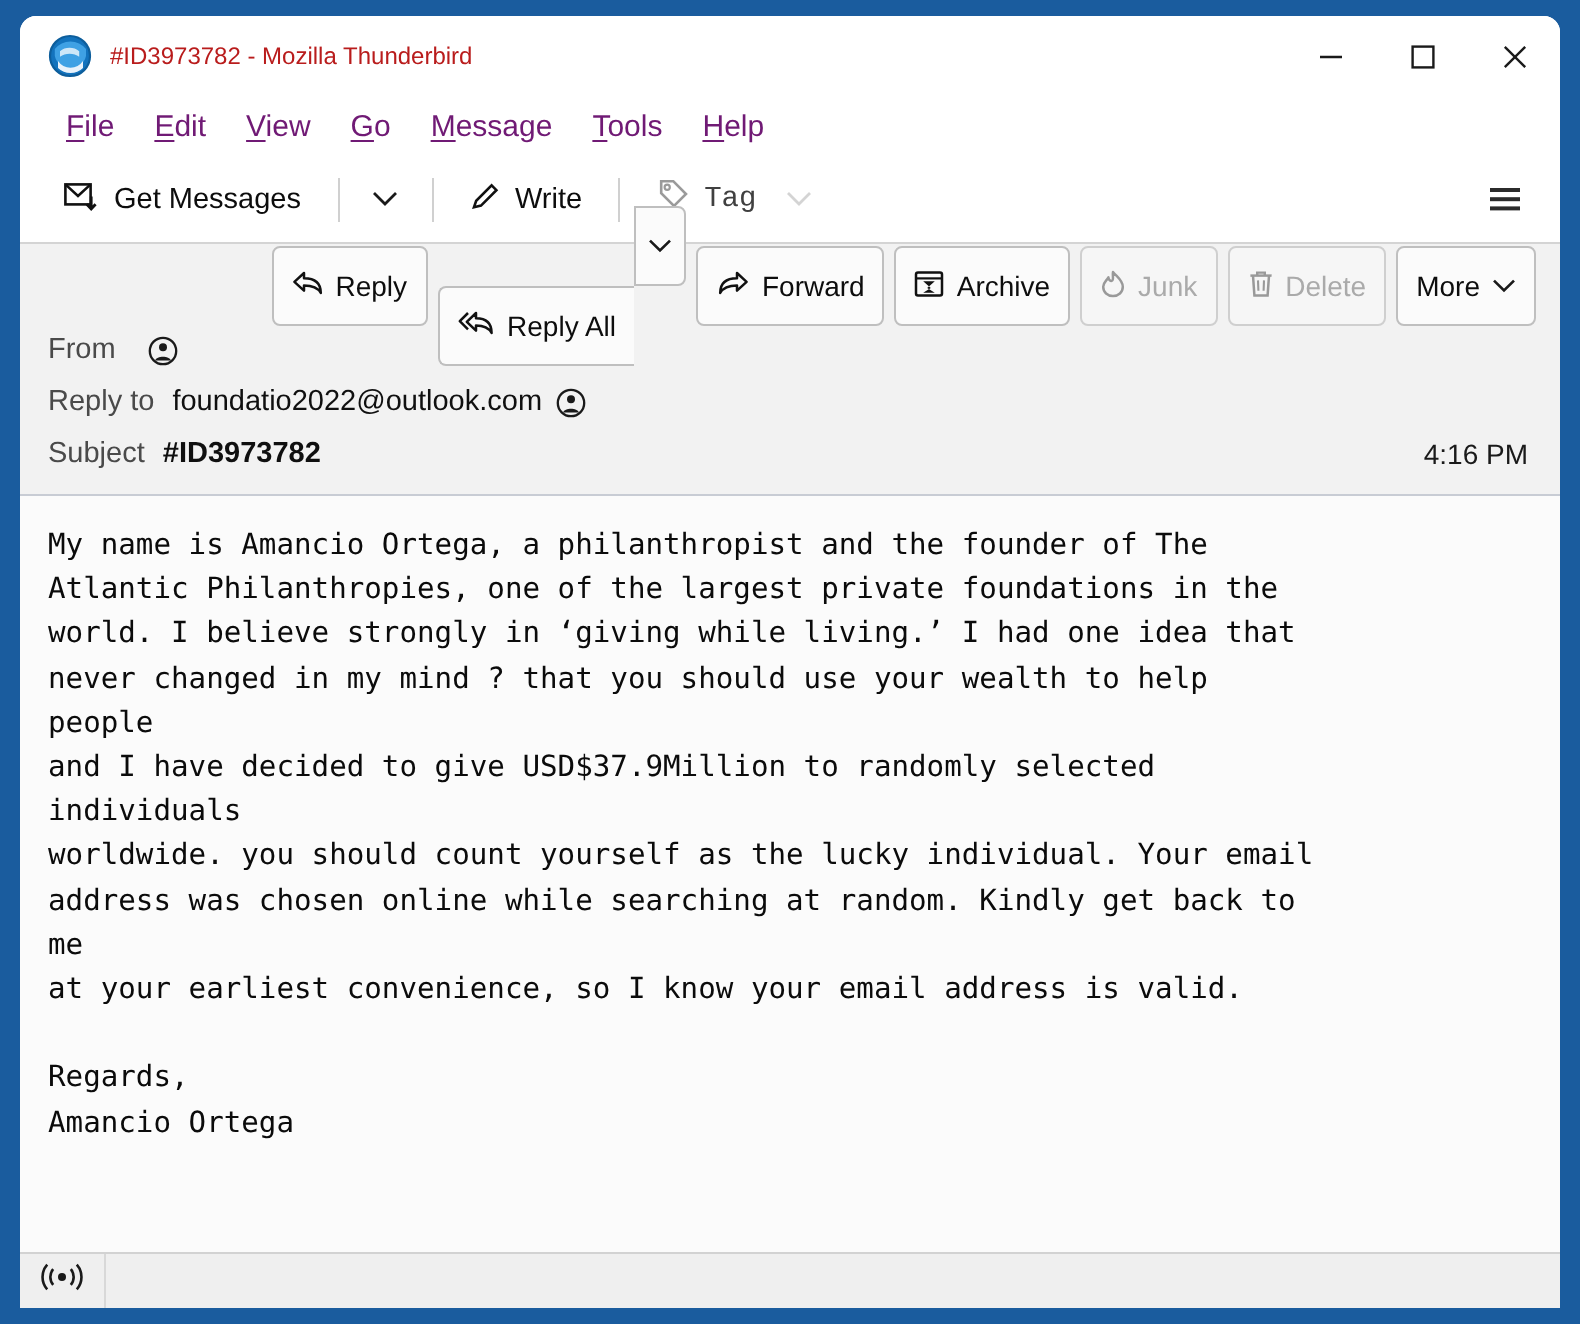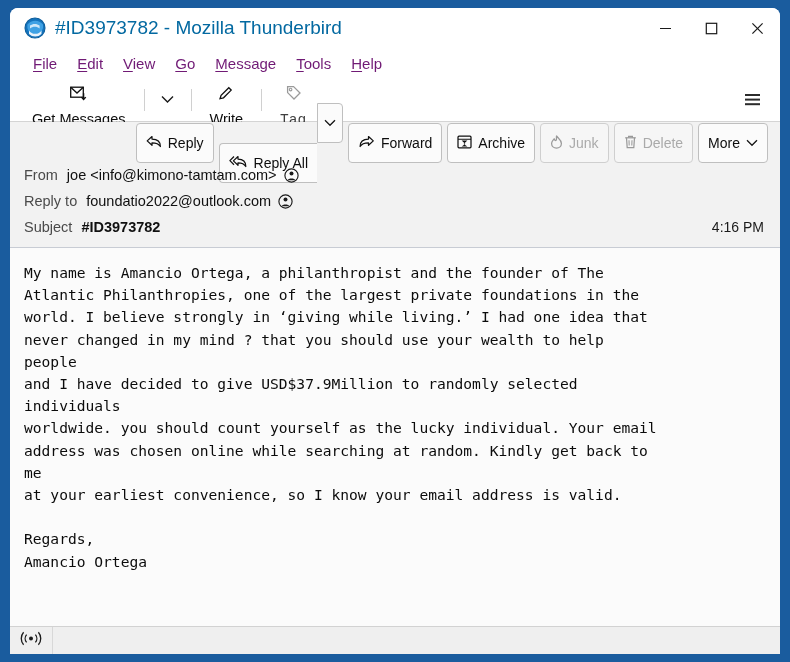--- a/index.html
+++ b/index.html
@@ -31,22 +31,22 @@
     flex: 0 0 auto;
     position: relative;
   }
   #app-logo {
     margin-left: 14px;
     width: 22px; height: 22px;
     flex: 0 0 auto;
   }
   #window-title {
     margin-left: 9px;
-    font-size: 19px;
-    color: #0369a1;
+    font-size: 12px;
+    color: #b91c1c;
     white-space: nowrap;
   }
   #window-controls {
     margin-left: auto;
     display: flex;
     height: 40px;
   }
   .win-ctl {
     width: 46px; height: 40px;
     display: flex; align-items: center; justify-content: center;
@@ -84,21 +84,20 @@
     border-bottom: 1px solid #d4d4d4;
     flex: 0 0 auto;
   }
   .tb-btn {
     display: flex; align-items: center; gap: 7px;
     height: 30px; padding: 0 8px;
     border-radius: 4px;
     font-size: 14.5px; color: #0d0d0d;
     cursor: default;
     white-space: nowrap;
-    flex-direction: column;
   }
   .tb-btn.disabled { color: #404040; font-family: Liberation Mono, monospace; }
   .tb-btn.disabled svg { opacity: .42; }
   .tb-sep {
     width: 1px; height: 22px;
     background: #d0d0d0;
     margin: 0 10px;
     flex: 0 0 auto;
   }
   .chev-btn {
@@ -412,21 +411,20 @@
           <span style="display:flex;">
             <svg width="12" height="8" viewBox="0 0 12 8">
                 <path d="M1 1.3 L6 6.2 L11 1.3" fill="none" stroke="#1a1a1a" stroke-width="1.35"></path>
               </svg>
           </span>
         </div>
       </div>
 
       <div class="hdr-row">
         <span class="hdr-label">From</span>
-        <span class="hdr-value">joe &lt;info@kimono-tamtam.com&gt;</span>
         <span class="contact-icon">
           <svg width="15" height="15" viewBox="0 0 15 15">
             <circle cx="7.5" cy="7.5" r="6.6" fill="none" stroke="#1a1a1a" stroke-width="1.15"></circle>
             <circle cx="7.5" cy="5.6" r="2" fill="#1a1a1a"></circle>
             <path d="M3.6 12.3 C4.3 9.8 10.7 9.8 11.4 12.3" fill="#1a1a1a"></path>
           </svg>
         </span>
       </div>
 
       <div class="hdr-row">

